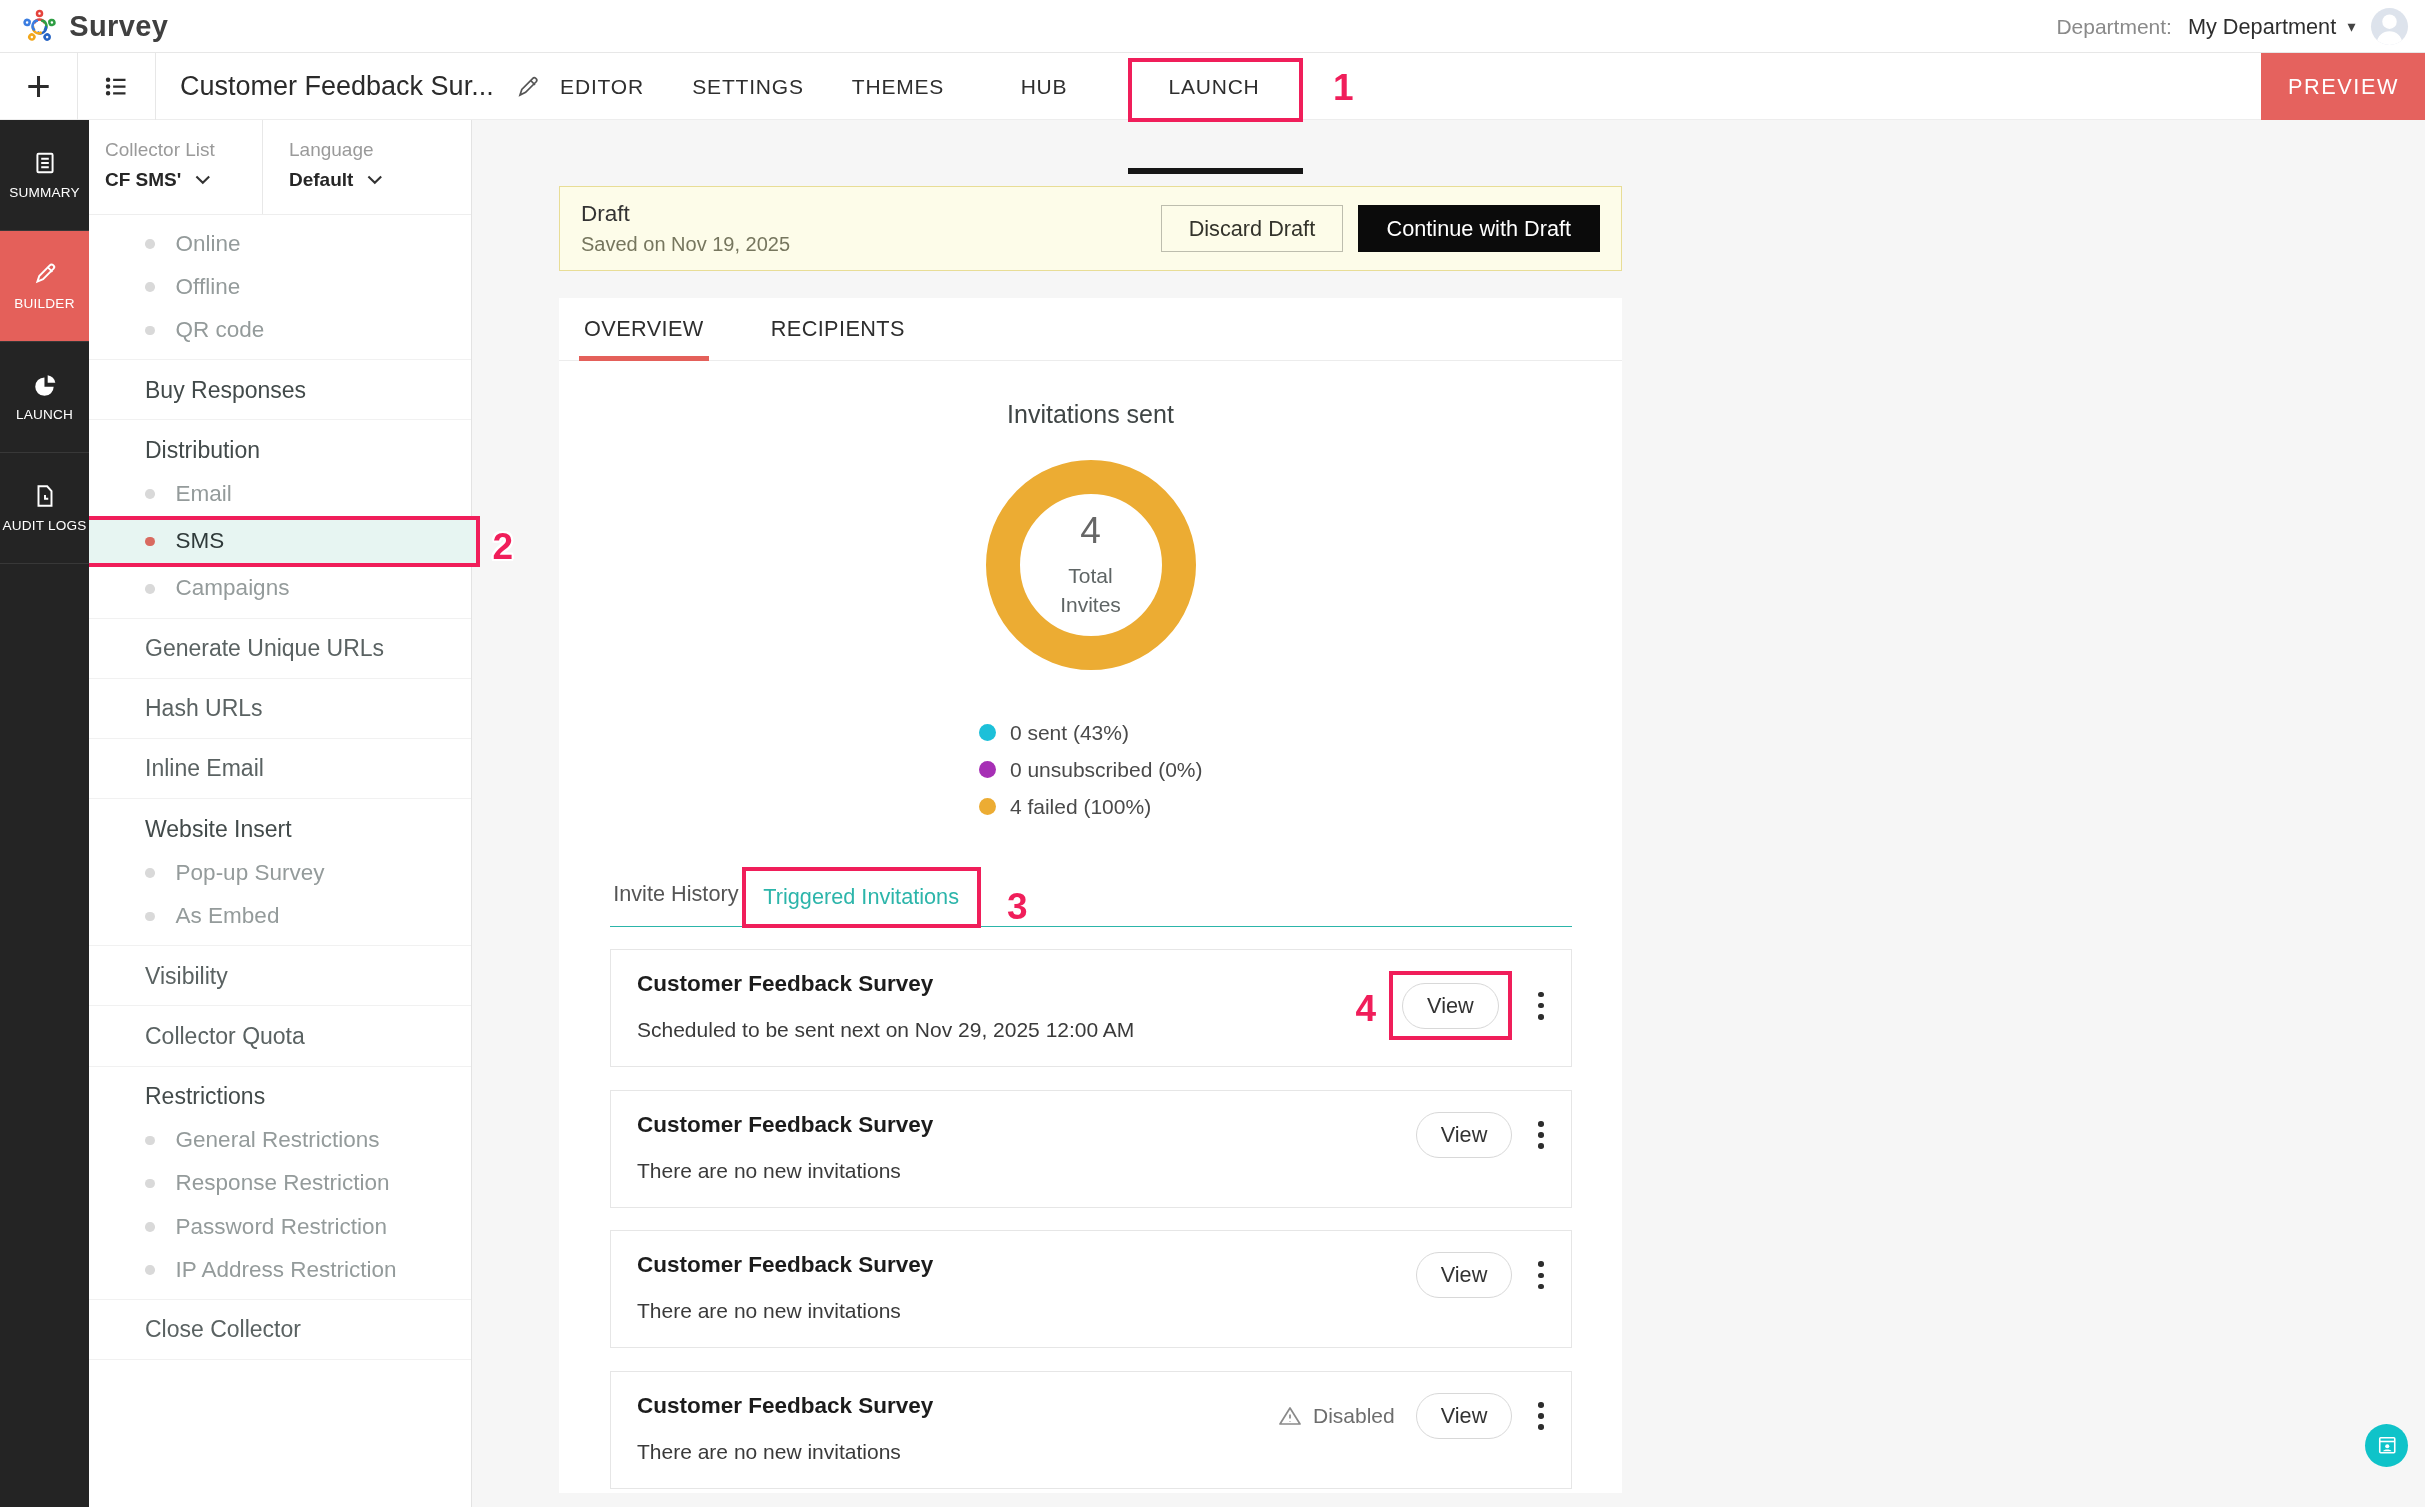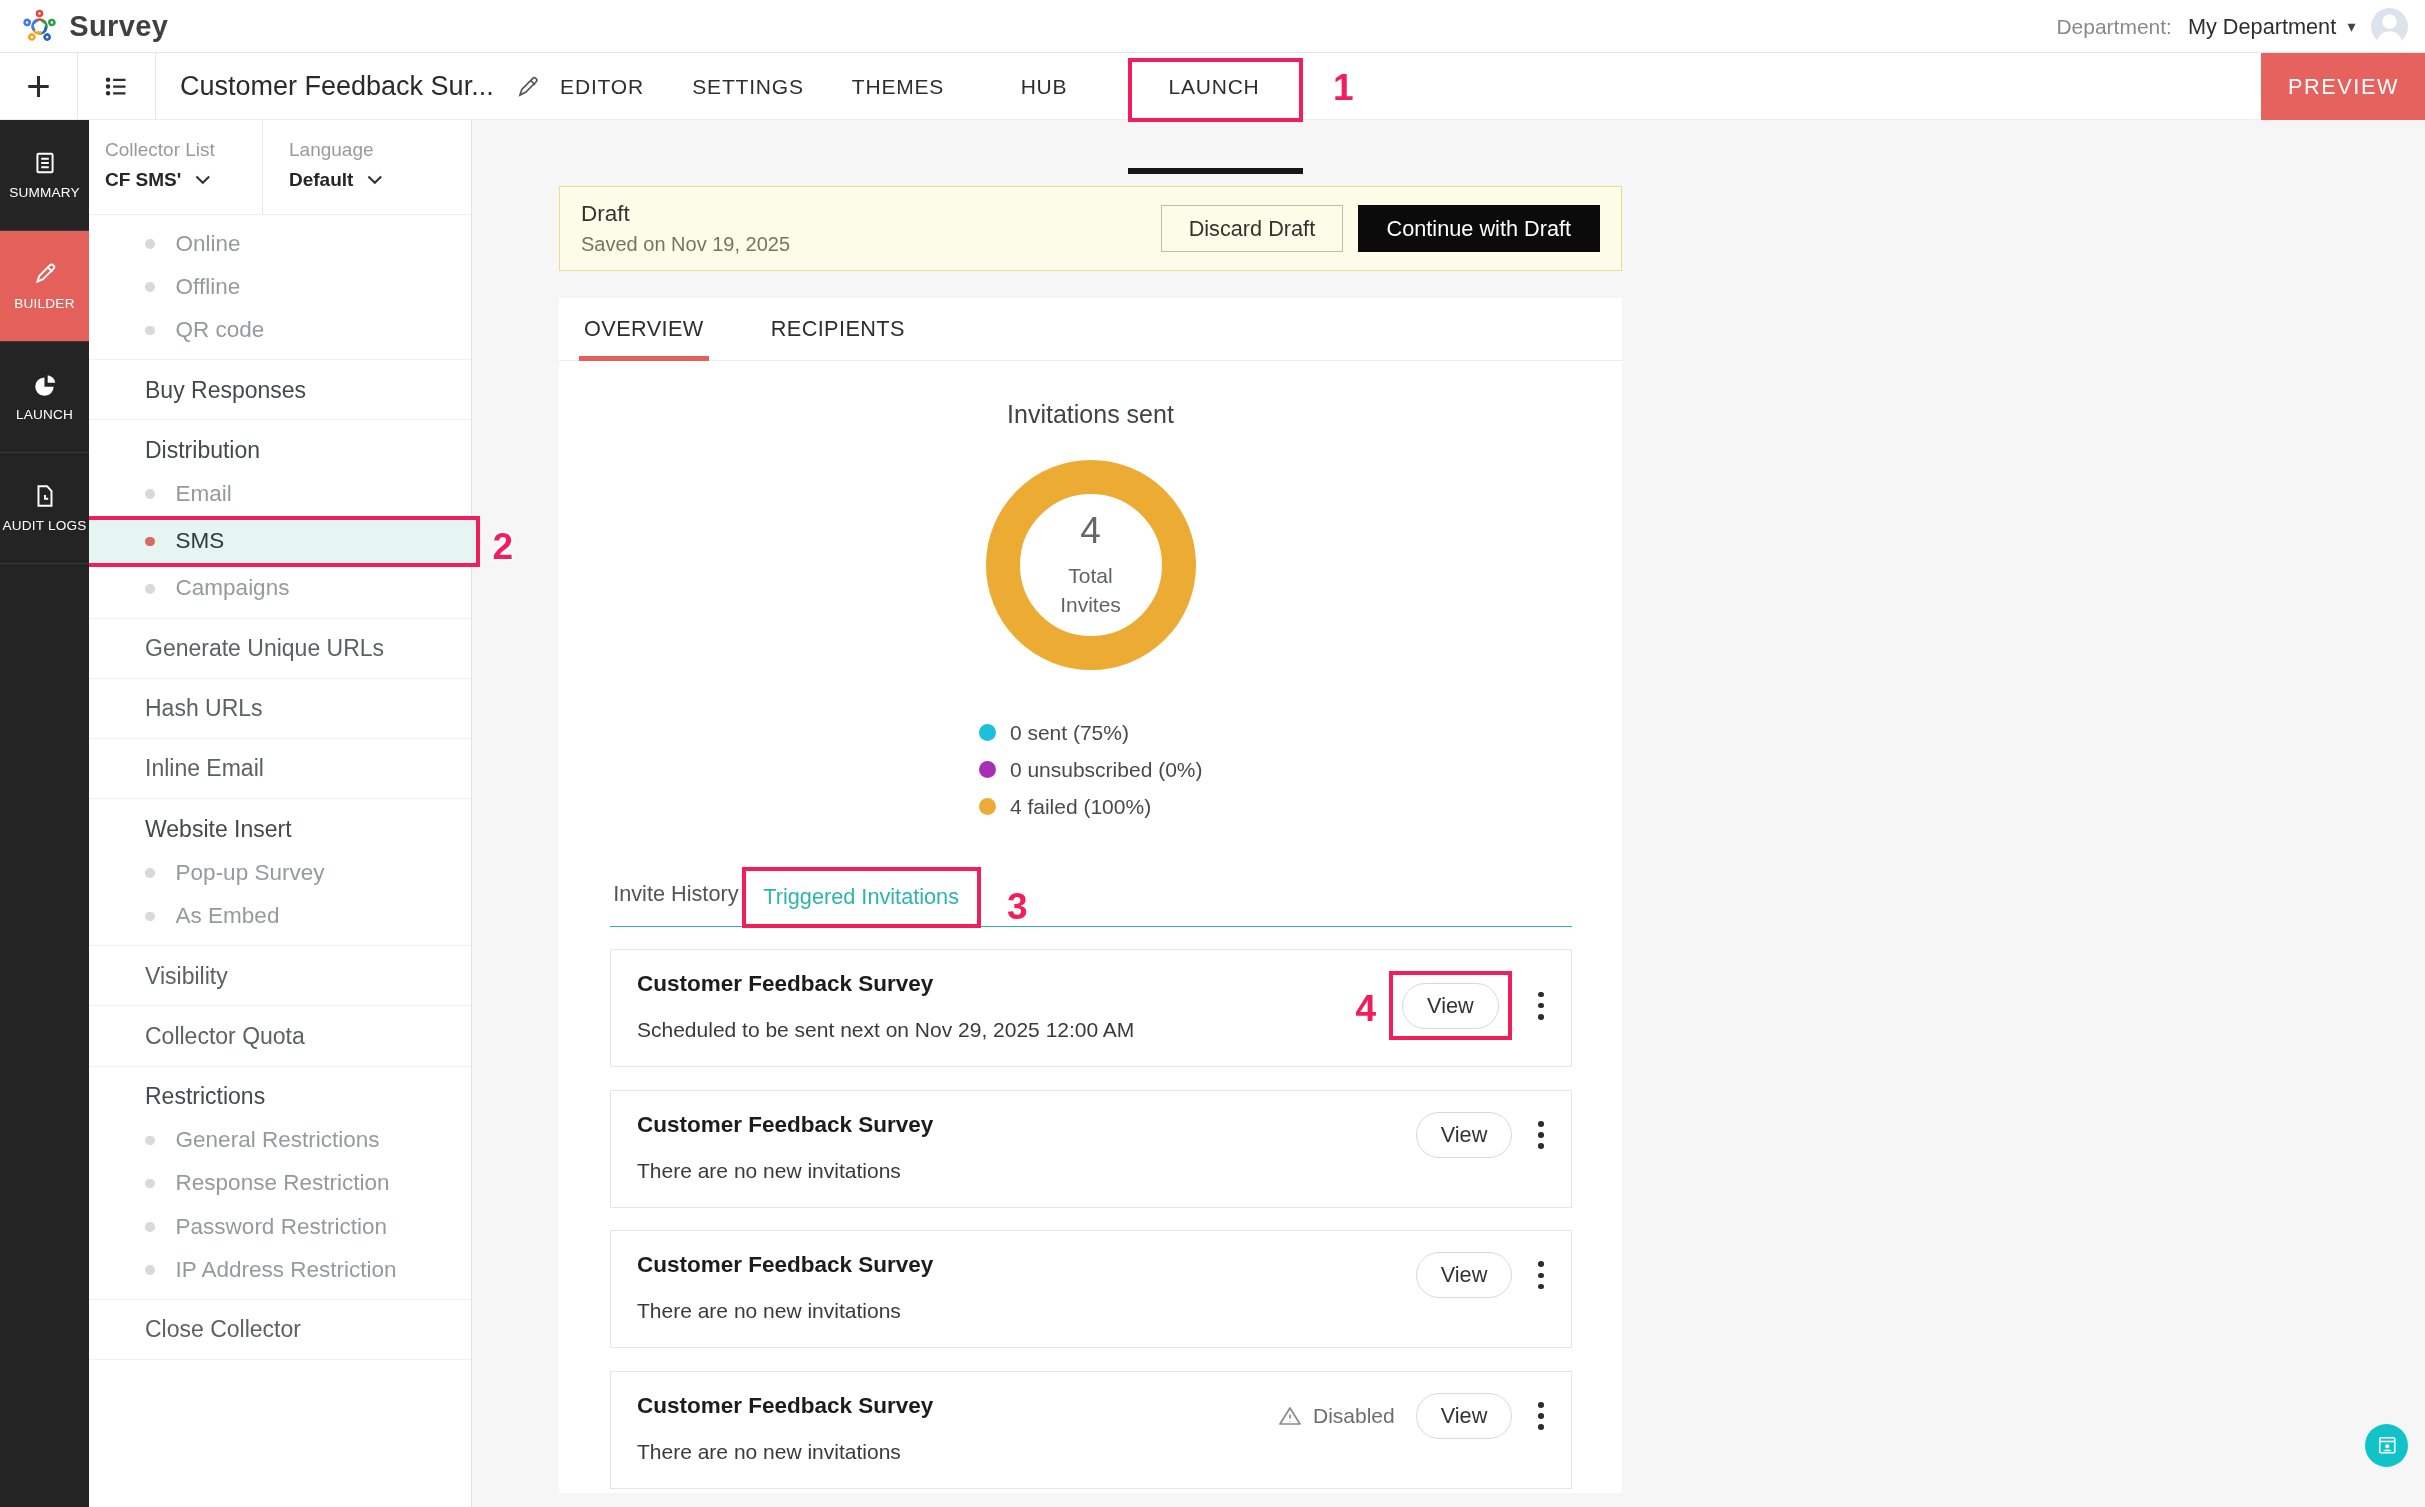--- a/index.html
+++ b/index.html
@@ -364,21 +364,21 @@
       <div class="donut-total">4</div>
       <div class="donut-sub">
         <div>Total</div>
         <div>Invites</div>
       </div>
     </div>
 
     <div class="legend">
       <div class="legend-item">
         <span class="legend-dot ld-0"></span>
-        <span>0 sent (75%)</span>
+        <span>0 sent (43%)</span>
       </div>
       <div class="legend-item">
         <span class="legend-dot ld-1"></span>
         <span>0 unsubscribed (0%)</span>
       </div>
       <div class="legend-item">
         <span class="legend-dot ld-2"></span>
         <span>4 failed (100%)</span>
       </div>
     </div>

